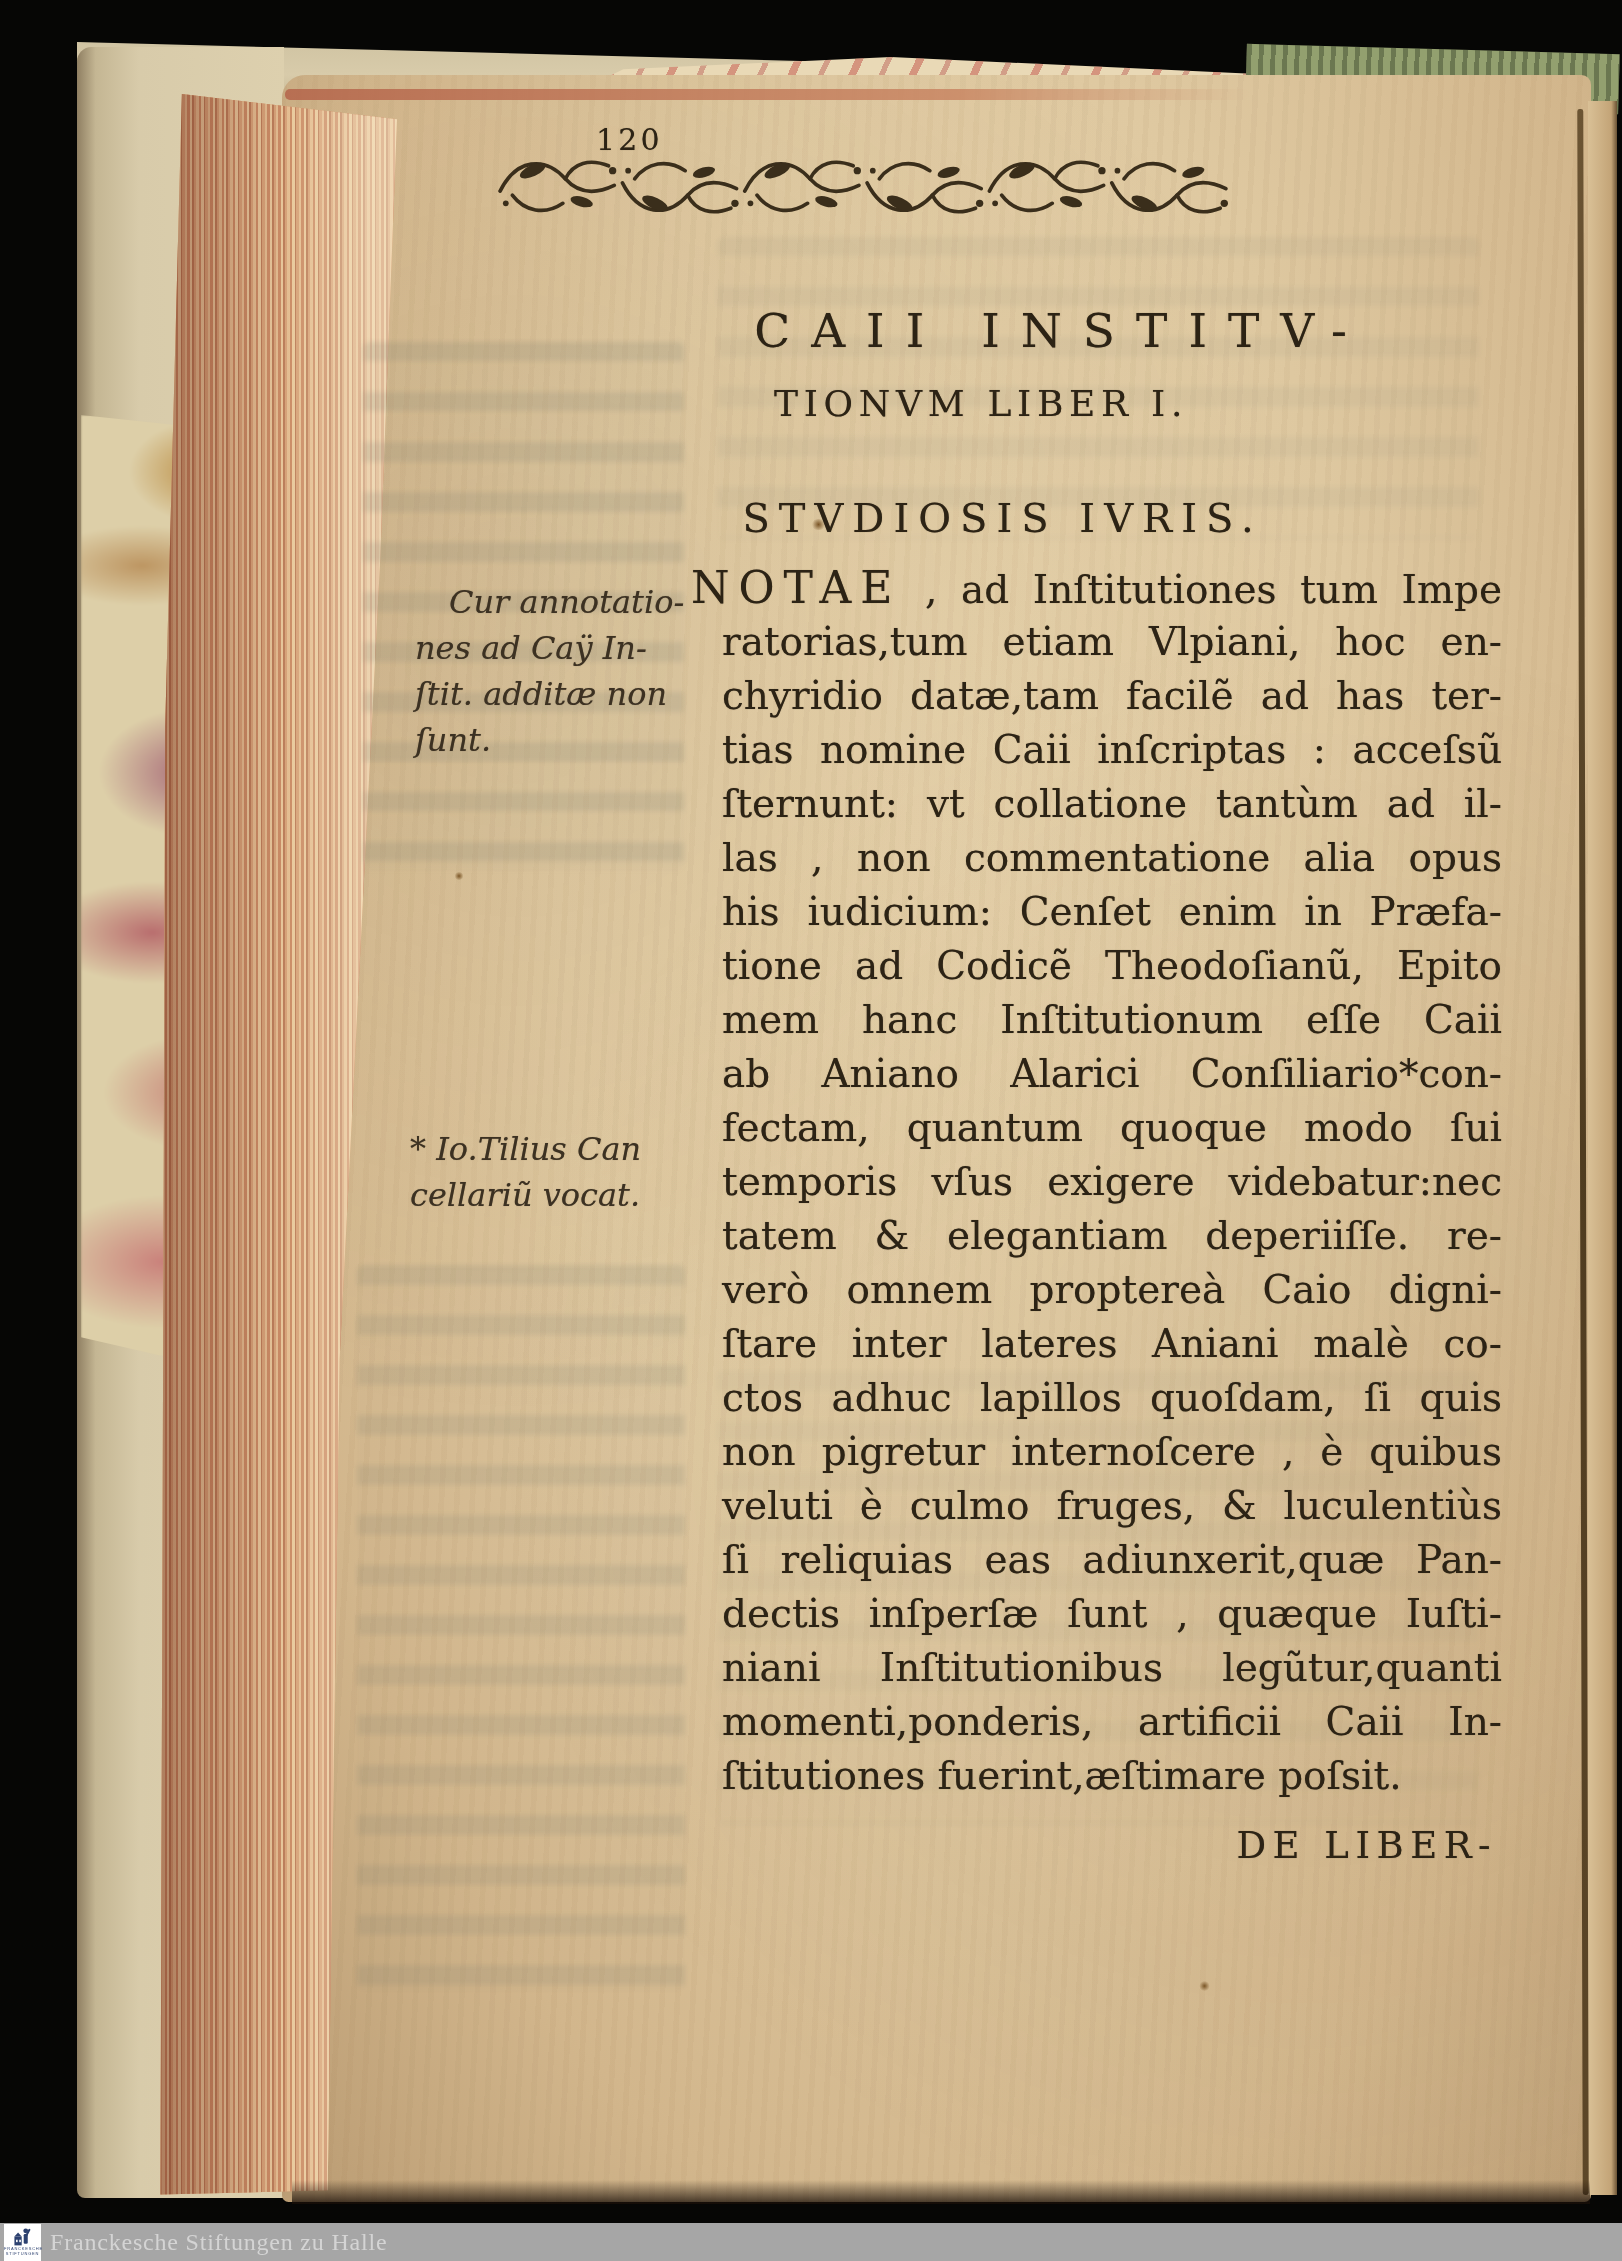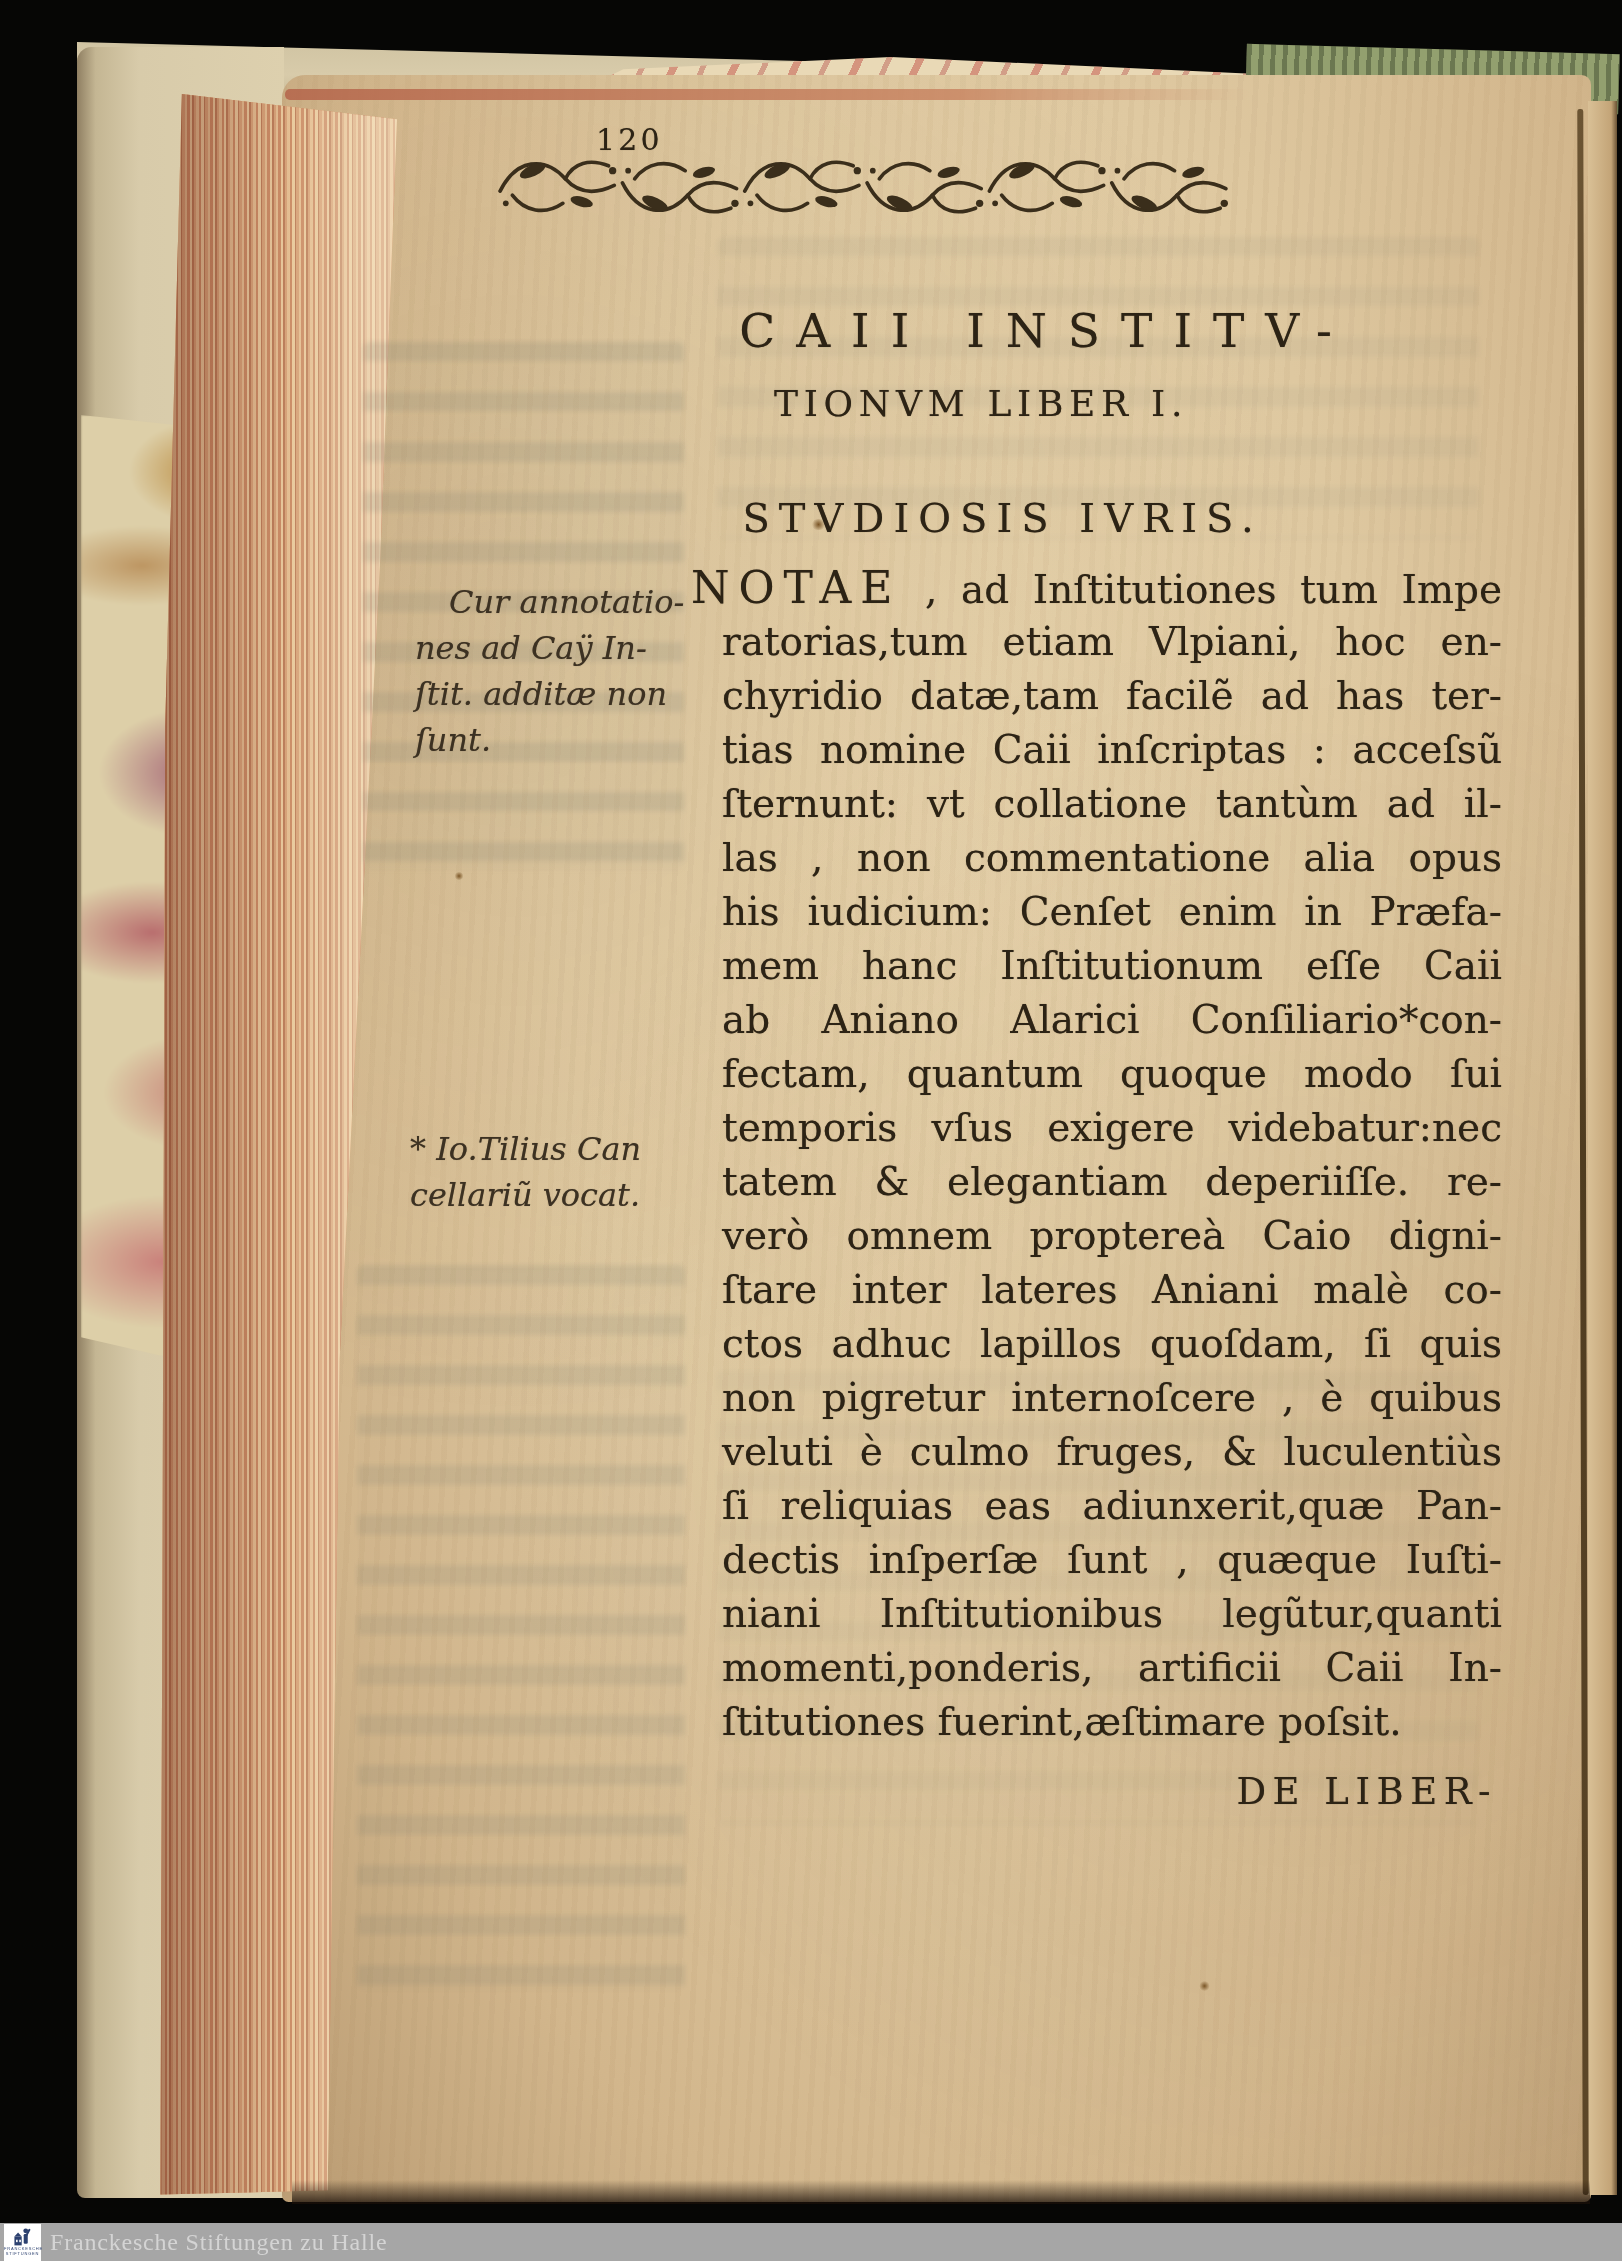--- a/index.html
+++ b/index.html
@@ -58,21 +58,21 @@
   .g4{left:717px;top:1371px;width:762px;height:454px;opacity:.3;}
   .speck{border-radius:50%;background:radial-gradient(circle,#7a5526,rgba(122,85,38,0) 70%);}
   .s1{left:811px;top:519px;width:14.6px;height:11.4px;}
   .s2{left:454px;top:872px;width:9.7px;height:8px;}
   .s3{left:1199px;top:1981px;width:11.4px;height:9.7px;}
 
   
   .ink{color:#2c2315;text-shadow:0 0 0.8px rgba(45,33,16,.55);}
   .folio{left:596px;top:122px;width:105px;font-size:30px;letter-spacing:3.2px;}
   .ornament{left:496px;top:143px;}
-  .title1{left:689px;top:303px;width:714px;text-align:center;font-size:47px;letter-spacing:21px;white-space:nowrap;}
+  .title1{left:704px;top:303px;width:714px;text-align:center;font-size:47px;letter-spacing:21px;white-space:nowrap;}
   .title2{left:673px;top:383px;width:616px;text-align:center;font-size:36px;letter-spacing:5.7px;white-space:nowrap;}
   .title3{left:673px;top:470px;width:659px;text-align:center;font-size:40px;letter-spacing:9px;white-space:nowrap;margin-top:25px;}
 
   .body-block{left:691px;top:561px;width:811px;font-size:39px;}
   .jline{height:54px;line-height:54px;text-align:justify;padding-left:31px;white-space:normal;}
   .jline::after{content:"";display:inline-block;width:100%;height:0;line-height:0;vertical-align:top;}
   .first-line{padding-left:0;}
   .lead{font-size:44px;letter-spacing:9px;}
   .plain-line{height:54px;line-height:54px;padding-left:31px;}
   .catchword{margin-top:16px;height:54px;line-height:54px;text-align:right;padding-right:4.9px;font-size:37px;letter-spacing:6.5px;}
@@ -156,20 +156,21 @@
 
   <div class="abs ink body-block">
     <div class="jline first-line"><span class="lead">NOTAE</span><span> , ad Inſtitutiones tum Impe</span></div>
     <div>
         <div class="jline">ratorias,tum etiam Vlpiani, hoc en-</div>
         <div class="jline">chyridio datæ,tam facilẽ ad has ter-</div>
         <div class="jline">tias nomine Caii inſcriptas : acceſsũ</div>
         <div class="jline">ſternunt: vt collatione tantùm ad il-</div>
         <div class="jline">las , non commentatione alia opus</div>
         <div class="jline">his iudicium: Cenſet enim in Præfa-</div>
+        <div class="jline">tione ad Codicẽ Theodoſianũ, Epito</div>
         <div class="jline">mem hanc Inſtitutionum eſſe Caii</div>
         <div class="jline">ab Aniano Alarici Conſiliario*con-</div>
         <div class="jline">fectam, quantum quoque modo ſui</div>
         <div class="jline">temporis vſus exigere videbatur:nec</div>
         <div class="jline">tatem &amp; elegantiam deperiiſſe. re-</div>
         <div class="jline">verò omnem proptereà Caio digni-</div>
         <div class="jline">ſtare inter lateres Aniani malè co-</div>
         <div class="jline">ctos adhuc lapillos quoſdam, ſi quis</div>
         <div class="jline">non pigretur internoſcere , è quibus</div>
         <div class="jline">veluti è culmo fruges, &amp; luculentiùs</div>

